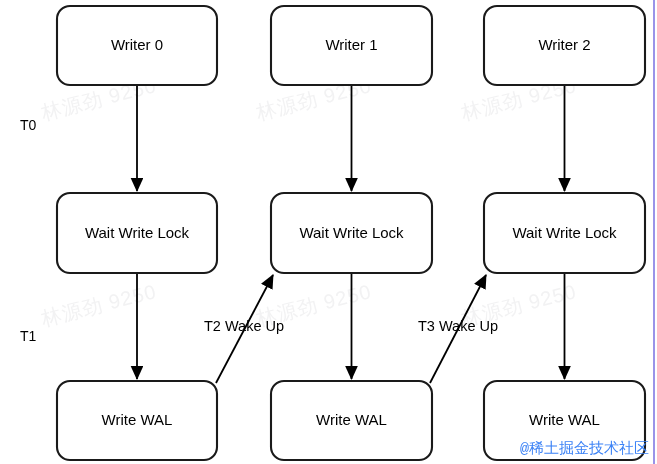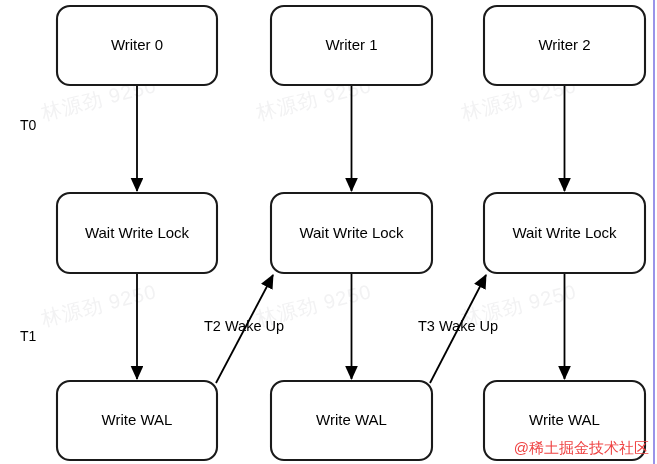--- a/index.html
+++ b/index.html
@@ -63,23 +63,23 @@
     white-space: nowrap;
     transform: rotate(-14deg);
     letter-spacing: 1px;
     pointer-events: none;
     user-select: none;
   }
   #corner-watermark {
     position: absolute;
     right: 8px;
     bottom: 6px;
-    font-family: Liberation Sans, sans-serif;
+    font-family: Liberation Mono, monospace;
     font-size: 15px;
-    color: #ef4444;
+    color: #3b82f6;
     white-space: nowrap;
     pointer-events: none;
     user-select: none;
   }
   #right-rule {
     position: absolute;
     right: 2px;
     top: 0;
     width: 2px;
     height: 464px;

